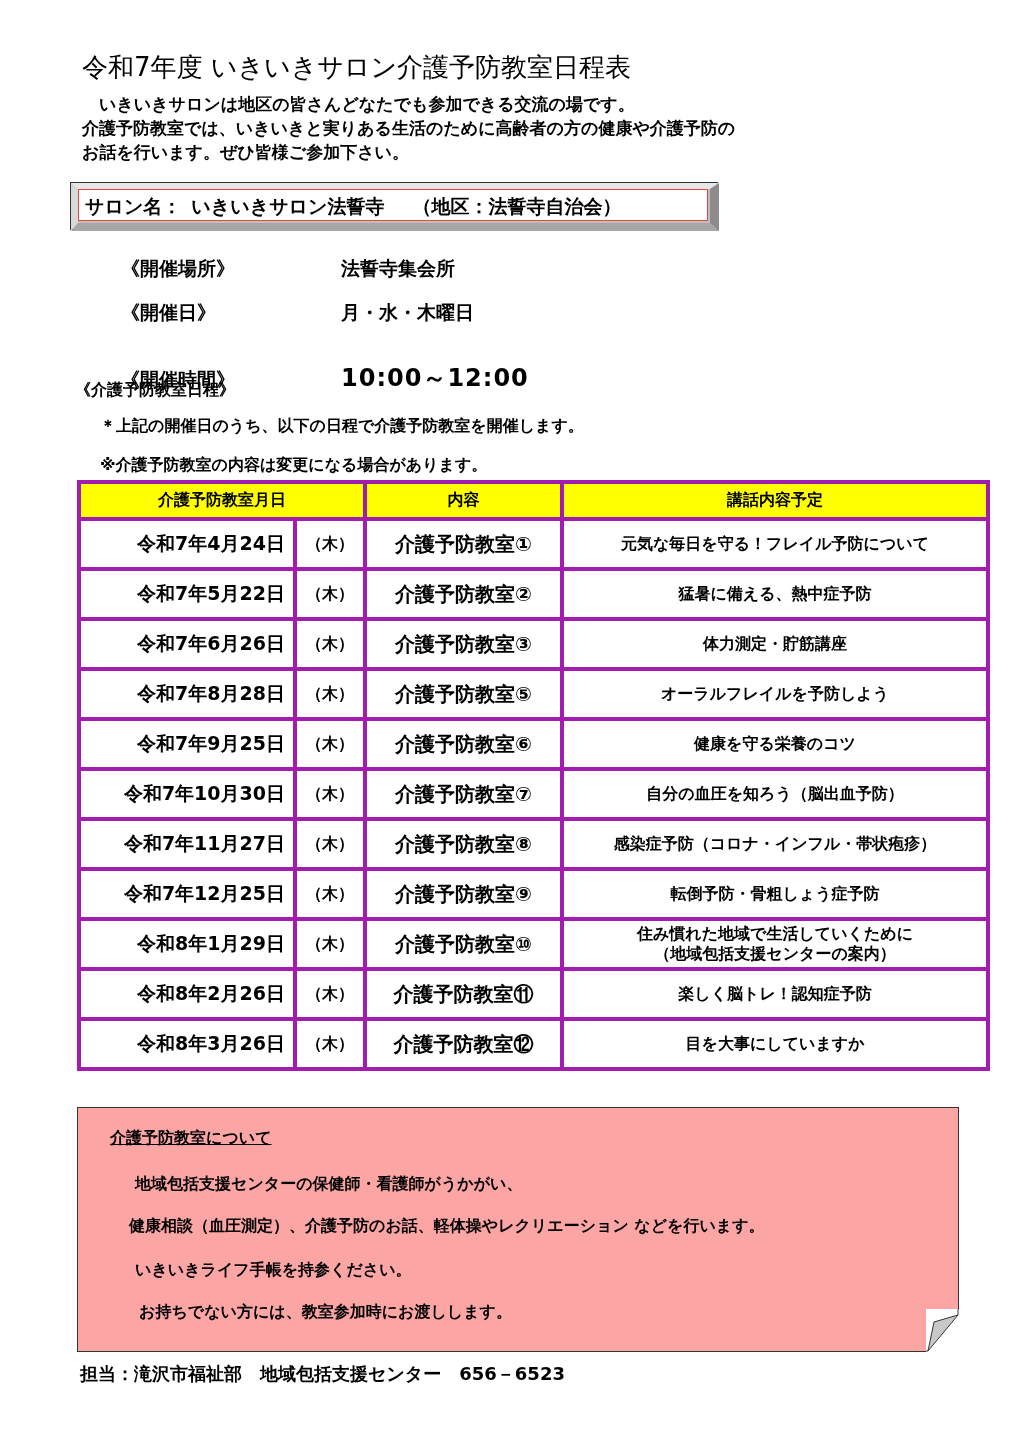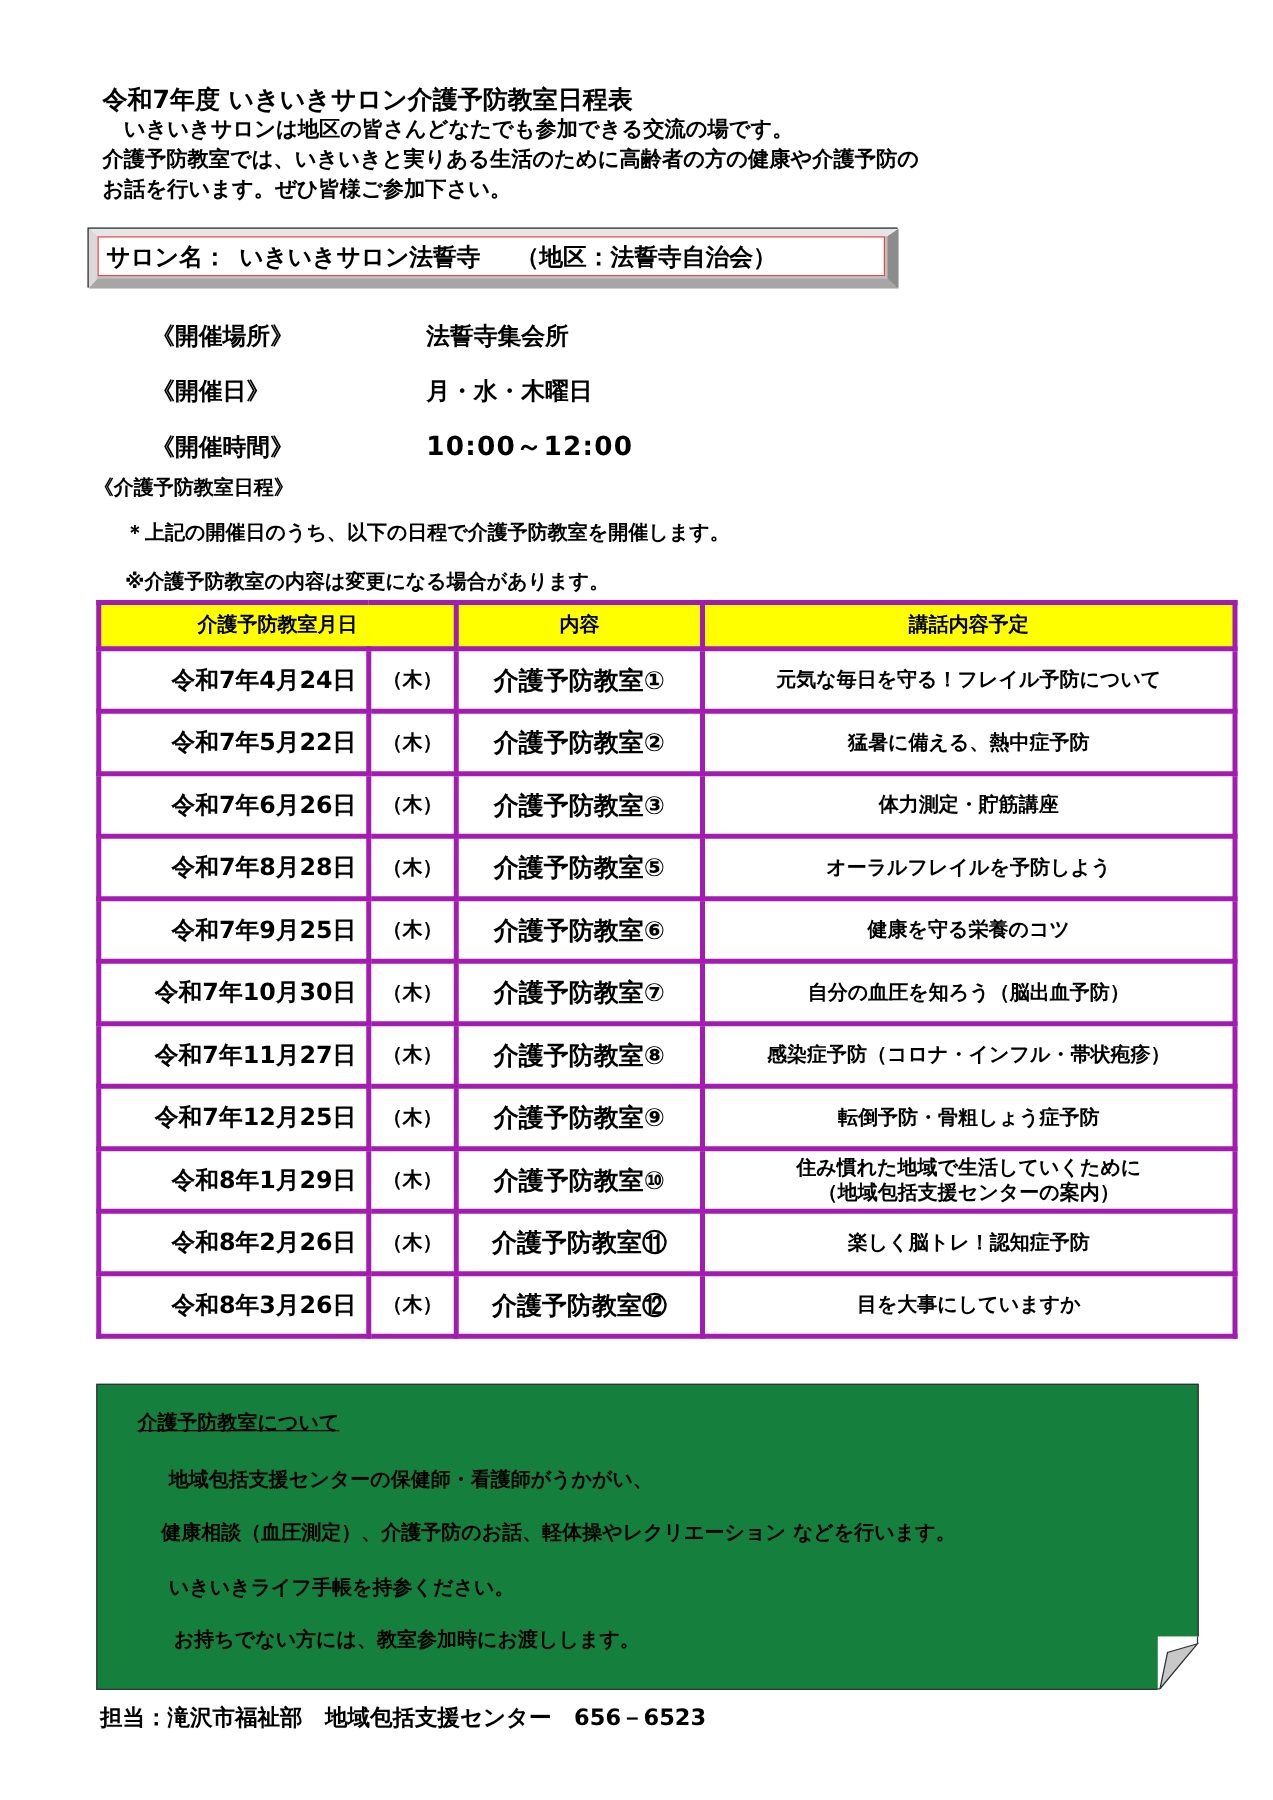--- a/index.html
+++ b/index.html
@@ -2,41 +2,41 @@
 <html><head>
 <meta charset="utf-8">
 <style>
   html, body { margin: 0; padding: 0; background: #ffffff; }
   body {
     width: 1018px; height: 1440px; position: relative; overflow: hidden;
     font-family: "DejaVu Sans", "Liberation Sans", sans-serif;
     color: #000;
   }
   .abs { position: absolute; }
-  .title { left: 82px; top: 66px; font-size: 20px; font-weight: bold; letter-spacing: 0px; }
+  .title { left: 82px; top: 50px; font-size: 26px; font-weight: normal; letter-spacing: 0px; }
   .intro { left: 82px; top: 92px; font-size: 17px; font-weight: bold; line-height: 24px; }
   .intro div { white-space: nowrap; }
   .salon-box {
     left: 70px; top: 182px; width: 648px; height: 48px;
     box-sizing: border-box;
     border: 1px solid #333;
     background: #bfbfbf;
   }
   .salon-inner {
     position: absolute; left: 7px; top: 6px; right: 9px; bottom: 8px;
     background: #fff; border: 1px solid #ef4444;
     font-size: 19px; font-weight: bold; line-height: 32px;
     padding-left: 6px; white-space: nowrap;
   }
   .salon-inner .gap { display: inline-block; width: 28px; }
   .salon-inner .gap2 { display: inline-block; width: 10px; }
   .info-row { left: 78px; font-size: 19px; font-weight: bold; white-space: nowrap; }
   .info-row .lbl { display: inline-block; width: 220px; margin-left: 43px; }
   .info-row .val { display: inline-block; }
-  .info-row .val.time { font-size: 21px; letter-spacing: 1px; }
+  .info-row .val.time { font-size: 24px; letter-spacing: 1px; margin-top: 19px; }
   .sched-head { left: 75px; top: 380px; font-size: 16px; font-weight: bold; }
   .note { left: 100px; font-size: 16px; font-weight: bold; white-space: nowrap; }
 
   table.sched {
     position: absolute; left: 77px; top: 480px; width: 909px;
     border-collapse: collapse; table-layout: fixed;
     border: 3px solid #000;
   }
   table.sched th, table.sched td {
     border: 4px solid #a21caf; padding: 0; font-weight: bold; white-space: nowrap;
@@ -45,21 +45,21 @@
     background: #ffff00; height: 33px; font-size: 16px; text-align: center;
   }
   table.sched td { height: 46px; font-size: 18px; background: #fff; margin-left: 44px; }
   td.date { text-align: right; padding-right: 8px !important; font-size: 19px !important; }
   td.dow { text-align: center; font-size: 16px !important; }
   td.cls { text-align: center; font-size: 20px !important; }
   td.topic { text-align: center; font-size: 16px !important; line-height: 20px; }
 
   .about-box {
     left: 77px; top: 1107px; width: 882px; height: 245px;
-    box-sizing: border-box; border: 1px solid #333; background: #15803d;
+    box-sizing: border-box; border: 1px solid #333; background: #fca5a5;
   }
   .about-title { position: absolute; left: 32px; top: 20px; font-size: 16px; font-weight: bold; text-decoration: underline; }
   .about-line { position: absolute; font-size: 16px; font-weight: bold; white-space: nowrap; margin-left: 13px; }
   .fold { position: absolute; right: -2px; bottom: -2px; width: 34px; height: 44px; }
   .footer { left: 80px; top: 1362px; font-size: 18px; font-weight: bold; white-space: nowrap; }
 </style>
 </head>
 <body>
 
 <div class="abs title">令和7年度 いきいきサロン介護予防教室日程表</div>

